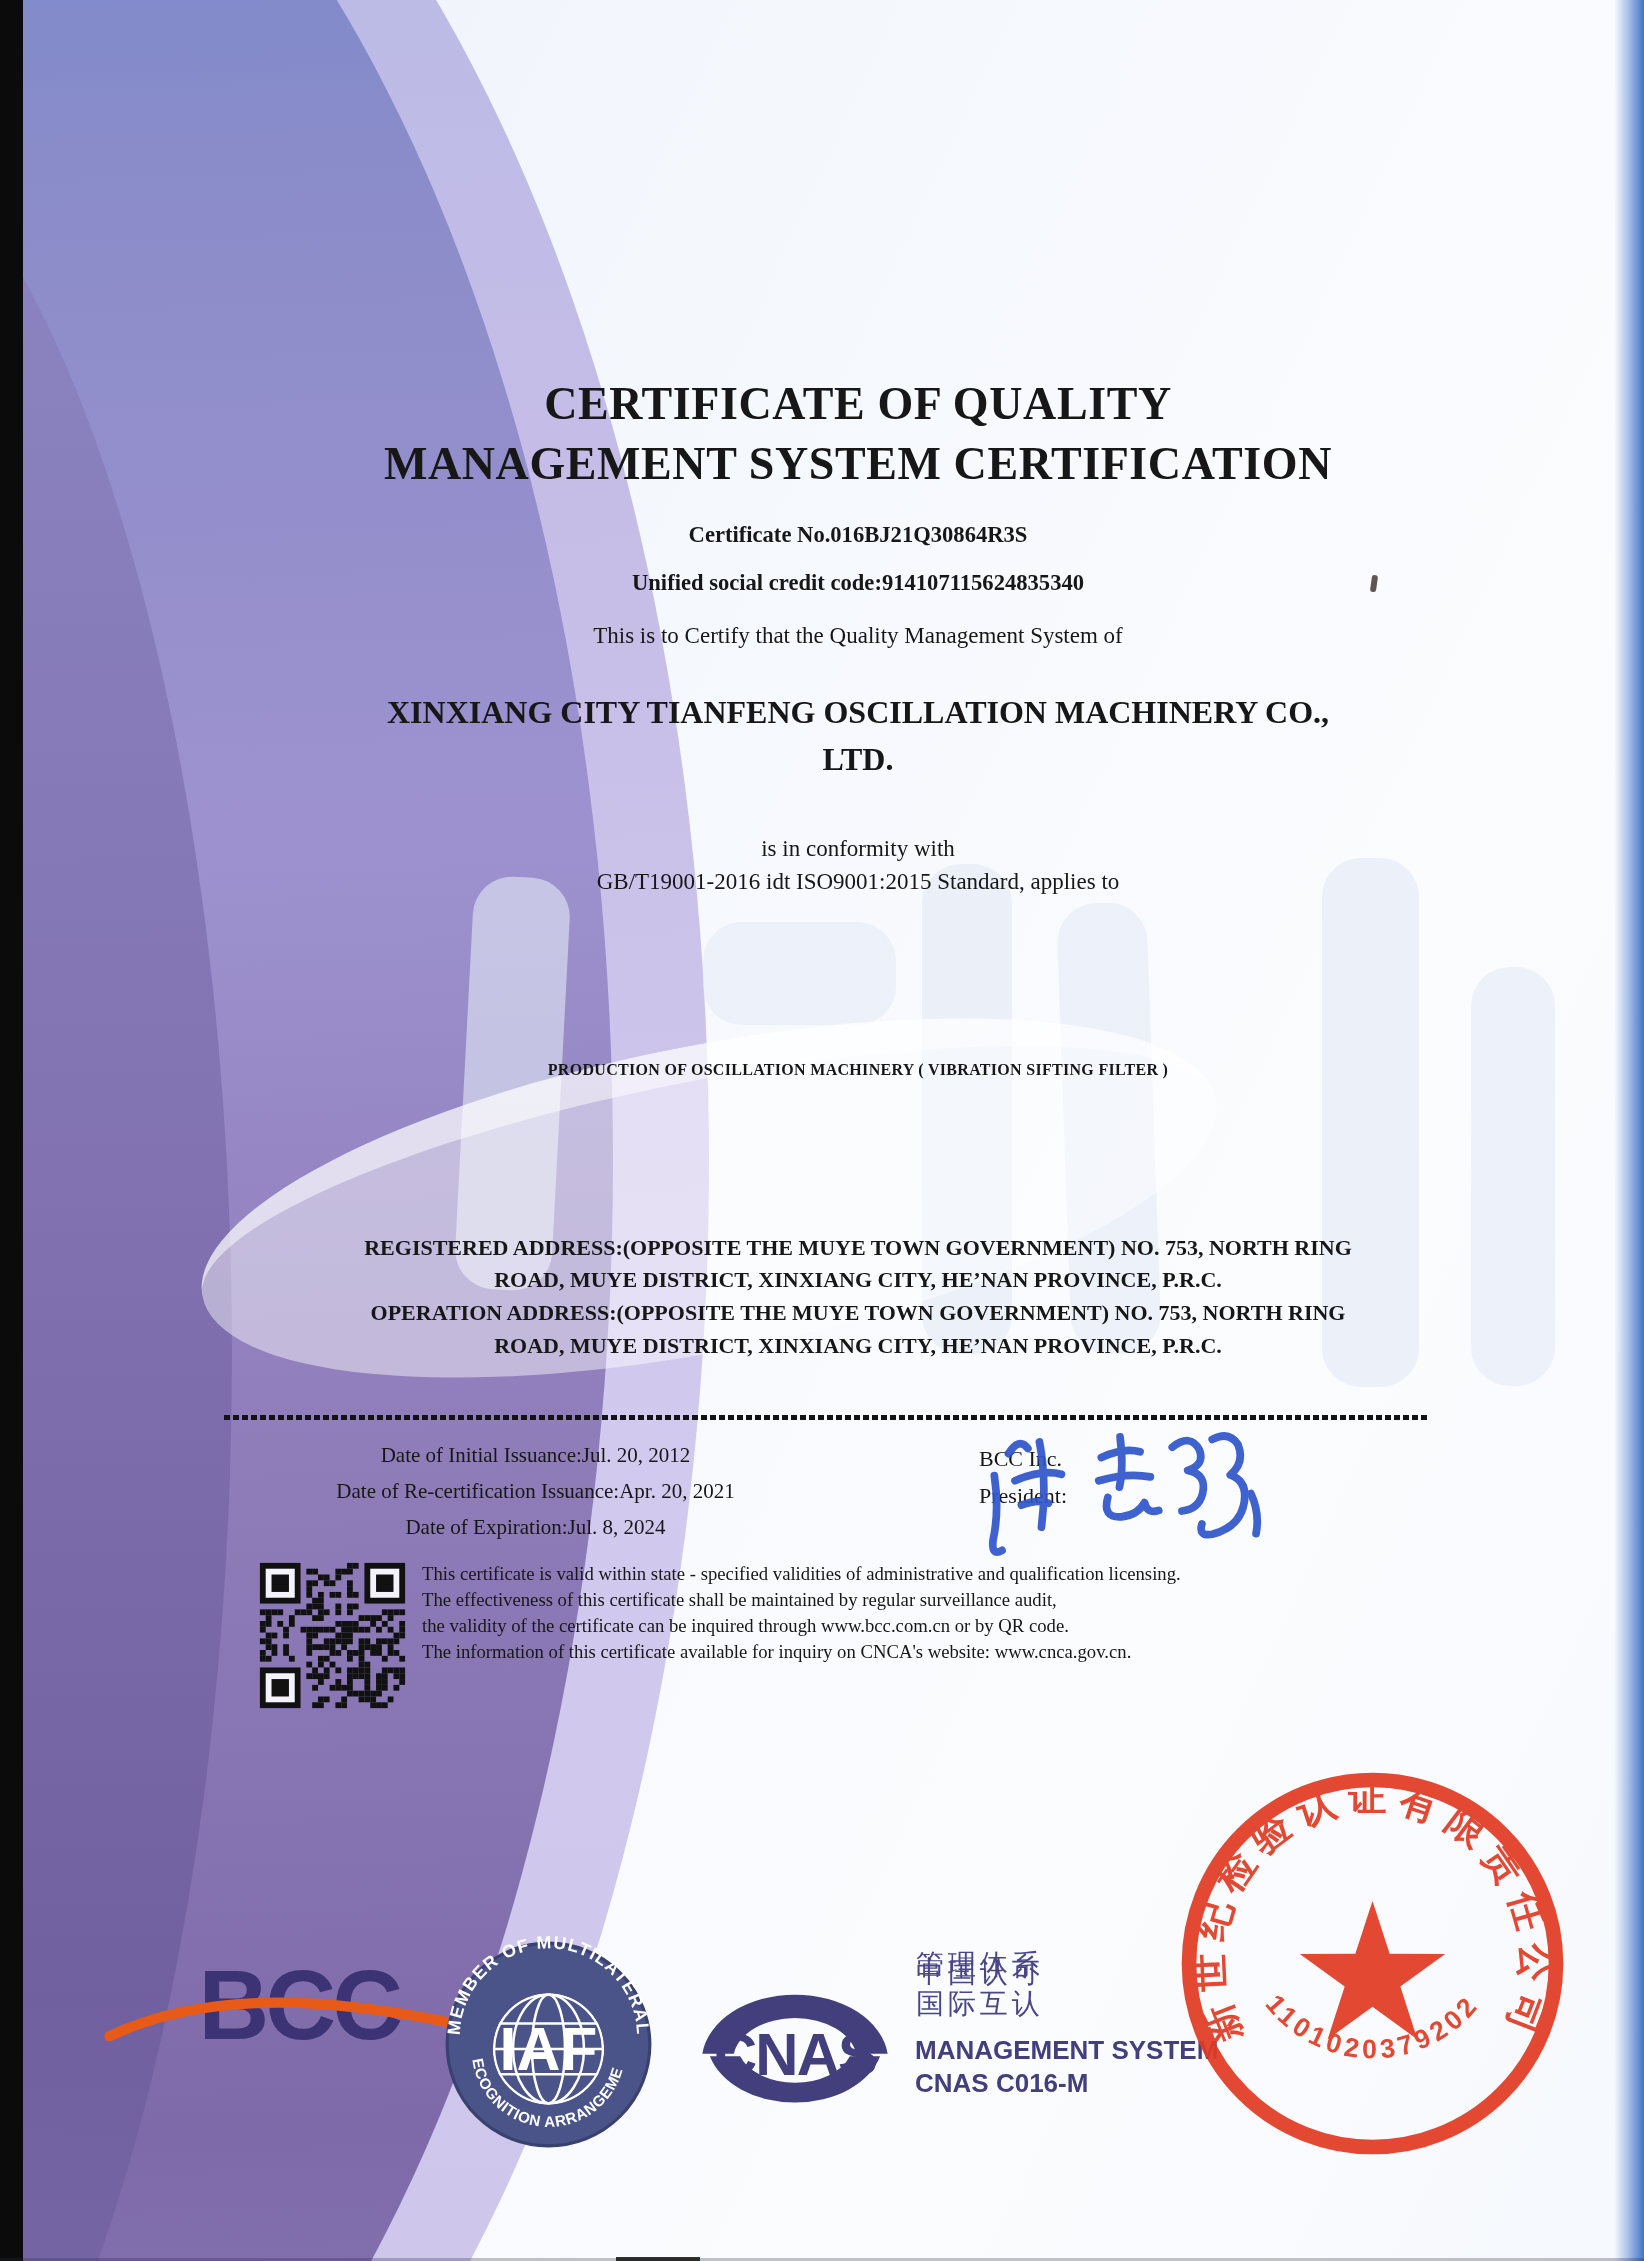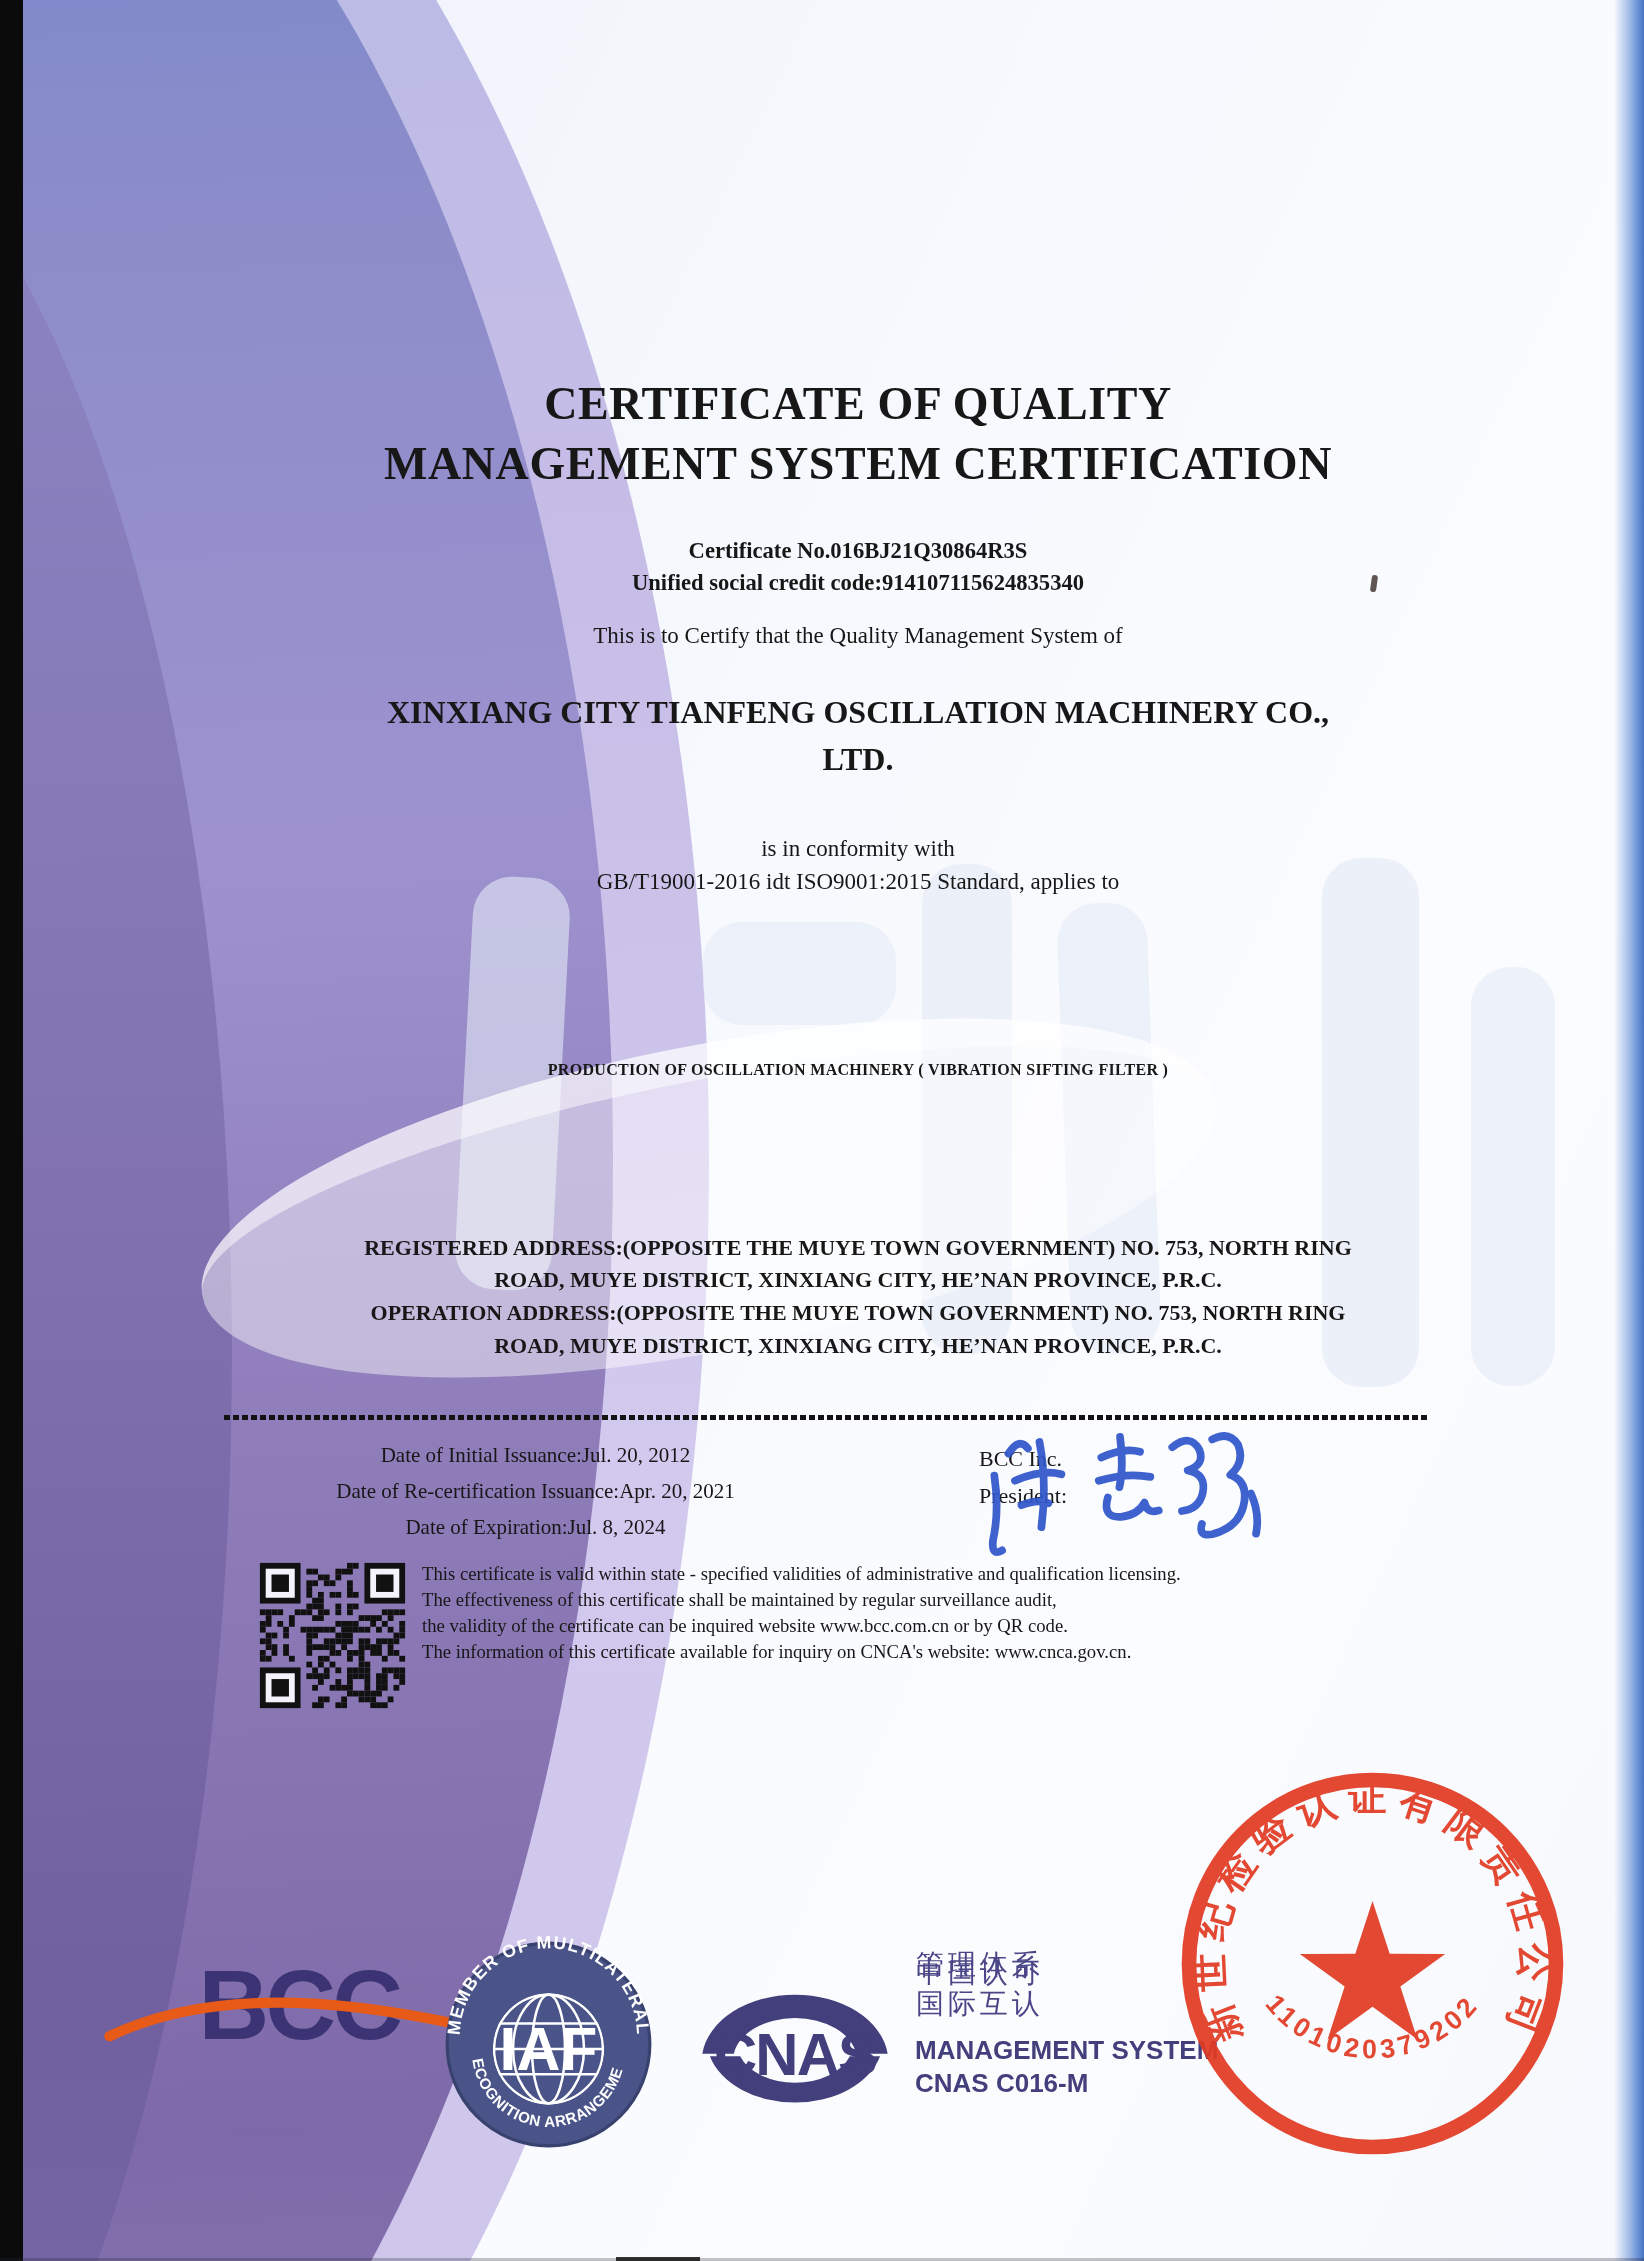--- a/index.html
+++ b/index.html
@@ -58,21 +58,21 @@
   <div class="abs wm" style="left:703px;top:922px;width:193px;height:103px;opacity:.5;"></div>
   <div class="abs wm" style="left:922px;top:864px;width:90px;height:490px;"></div>
   <div class="abs wm" style="left:1064px;top:903px;width:90px;height:451px;transform:rotate(-2deg);opacity:.55;"></div>
   <div class="abs wm" style="left:1322px;top:858px;width:97px;height:529px;"></div>
   <div class="abs wm" style="left:1471px;top:967px;width:84px;height:419px;opacity:.55;"></div>
   <div class="abs wm-streak" style="left:193px;top:1045px;width:1032px;height:271px;border-top:35px solid rgba(255,255,255,.5);transform:rotate(-11deg);"></div>
 
   <div class="abs txt center-col title" style="top:373px;">CERTIFICATE OF QUALITY</div>
   <div class="abs txt center-col title" style="top:433px;">MANAGEMENT SYSTEM CERTIFICATION</div>
 
-  <div class="abs txt center-col meta" style="top:538px;">Certificate No.016BJ21Q30864R3S</div>
+  <div class="abs txt center-col meta" style="top:522px;">Certificate No.016BJ21Q30864R3S</div>
   <div class="abs txt center-col meta" style="top:570px;">Unified social credit code:914107115624835340</div>
 
   <div class="abs txt center-col body36" style="top:623px;">This is to Certify that the Quality Management System of</div>
 
   <div class="abs txt center-col company" style="top:688px;">XINXIANG CITY TIANFENG OSCILLATION MACHINERY CO.,</div>
   <div class="abs txt center-col company" style="top:735px;">LTD.</div>
 
   <div class="abs txt center-col body36" style="top:836px;text-align:center;">is in conformity with</div>
   <div class="abs txt center-col body36" style="top:869px;">GB/T19001-2016 idt ISO9001:2015 Standard, applies to</div>
 
@@ -329,21 +329,21 @@
         <rect x="184.5" y="22.5" width="27" height="27" fill="#111"></rect>
         <rect x="4.5" y="166.5" width="63" height="63" fill="#111"></rect>
         <rect x="13.5" y="175.5" width="45" height="45" fill="#f4f2fa"></rect>
         <rect x="22.5" y="184.5" width="27" height="27" fill="#111"></rect>
       </svg>
   </div>
 
   <div class="abs txt fineprint">
     <div>This certificate is valid within state - specified validities of administrative and qualification licensing.</div>
     <div>The effectiveness of this certificate shall be maintained by regular surveillance audit,</div>
-    <div>the validity of the certificate can be inquired website www.bcc.com.cn or by QR code.</div>
+    <div>the validity of the certificate can be inquired through www.bcc.com.cn or by QR code.</div>
     <div>The information of this certificate available for inquiry on CNCA's website: www.cnca.gov.cn.</div>
   </div>
 
   <div class="abs pen-tick"></div>
 
   <svg class="abs z3" style="left:103px;top:1949px;" width="361" height="110" viewBox="0 0 560 170">
     <text x="148" y="140" font-family="Liberation Sans, sans-serif" font-weight="bold" font-size="152" fill="#3b3373" letter-spacing="-6">BCC</text>
     <path d="M 10,135 C 150,68 330,70 548,116" fill="none" stroke="#e85a17" stroke-width="16" stroke-linecap="round"></path>
   </svg>
 

